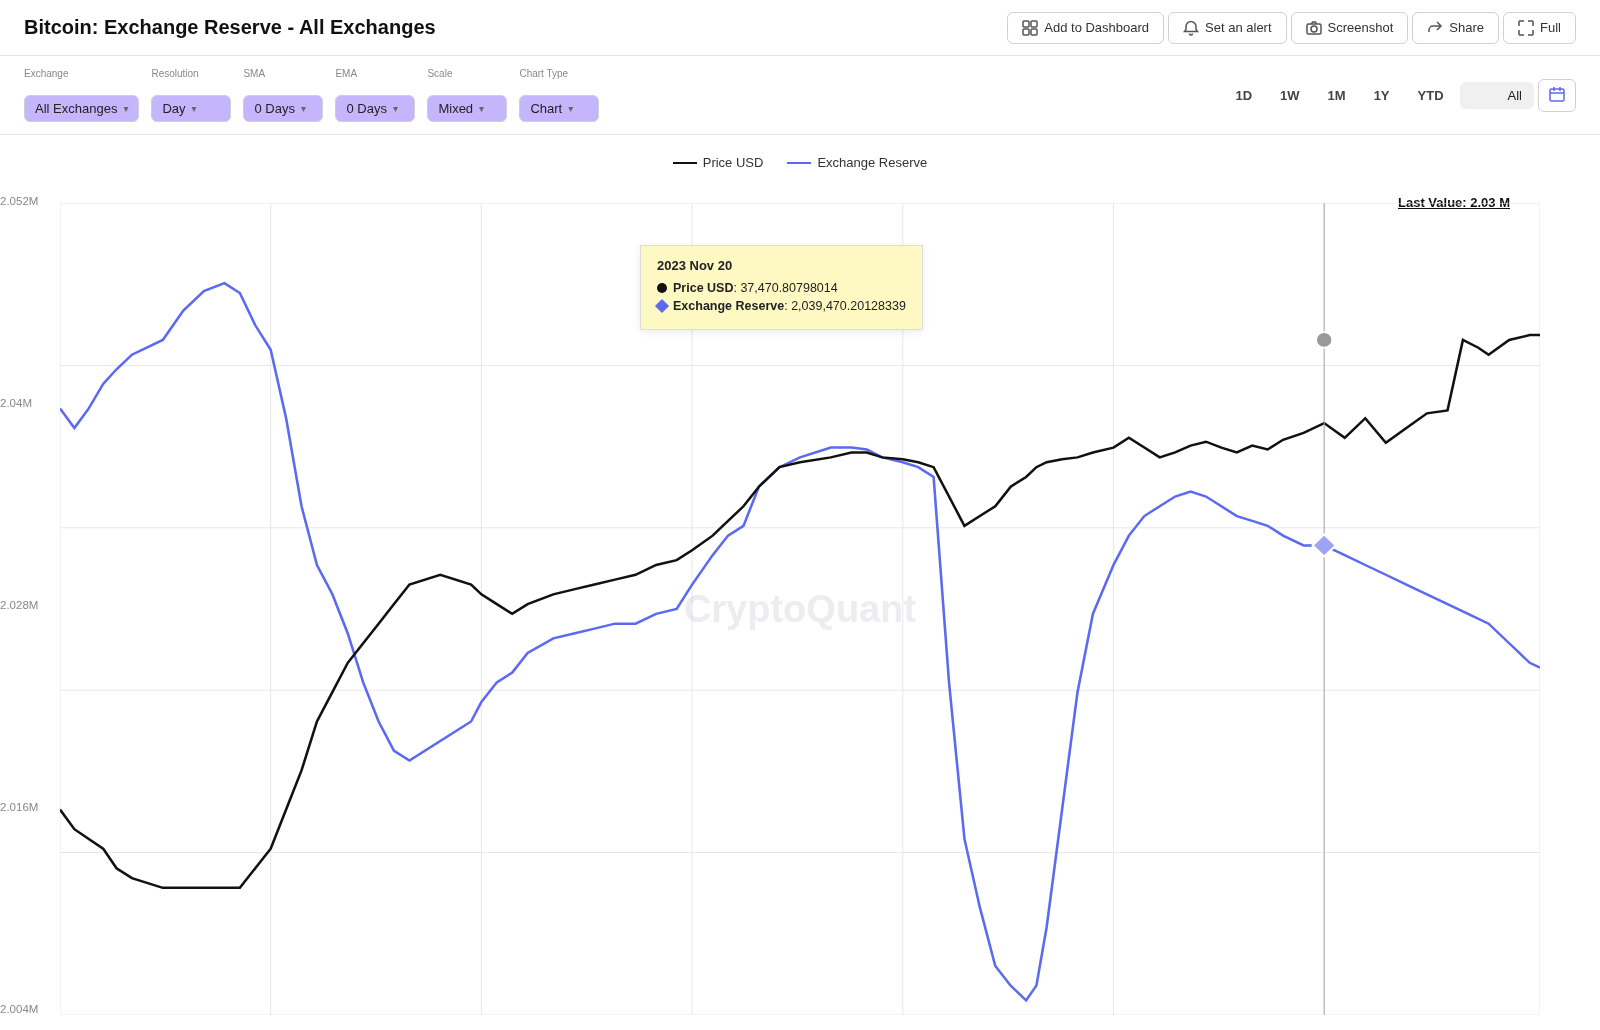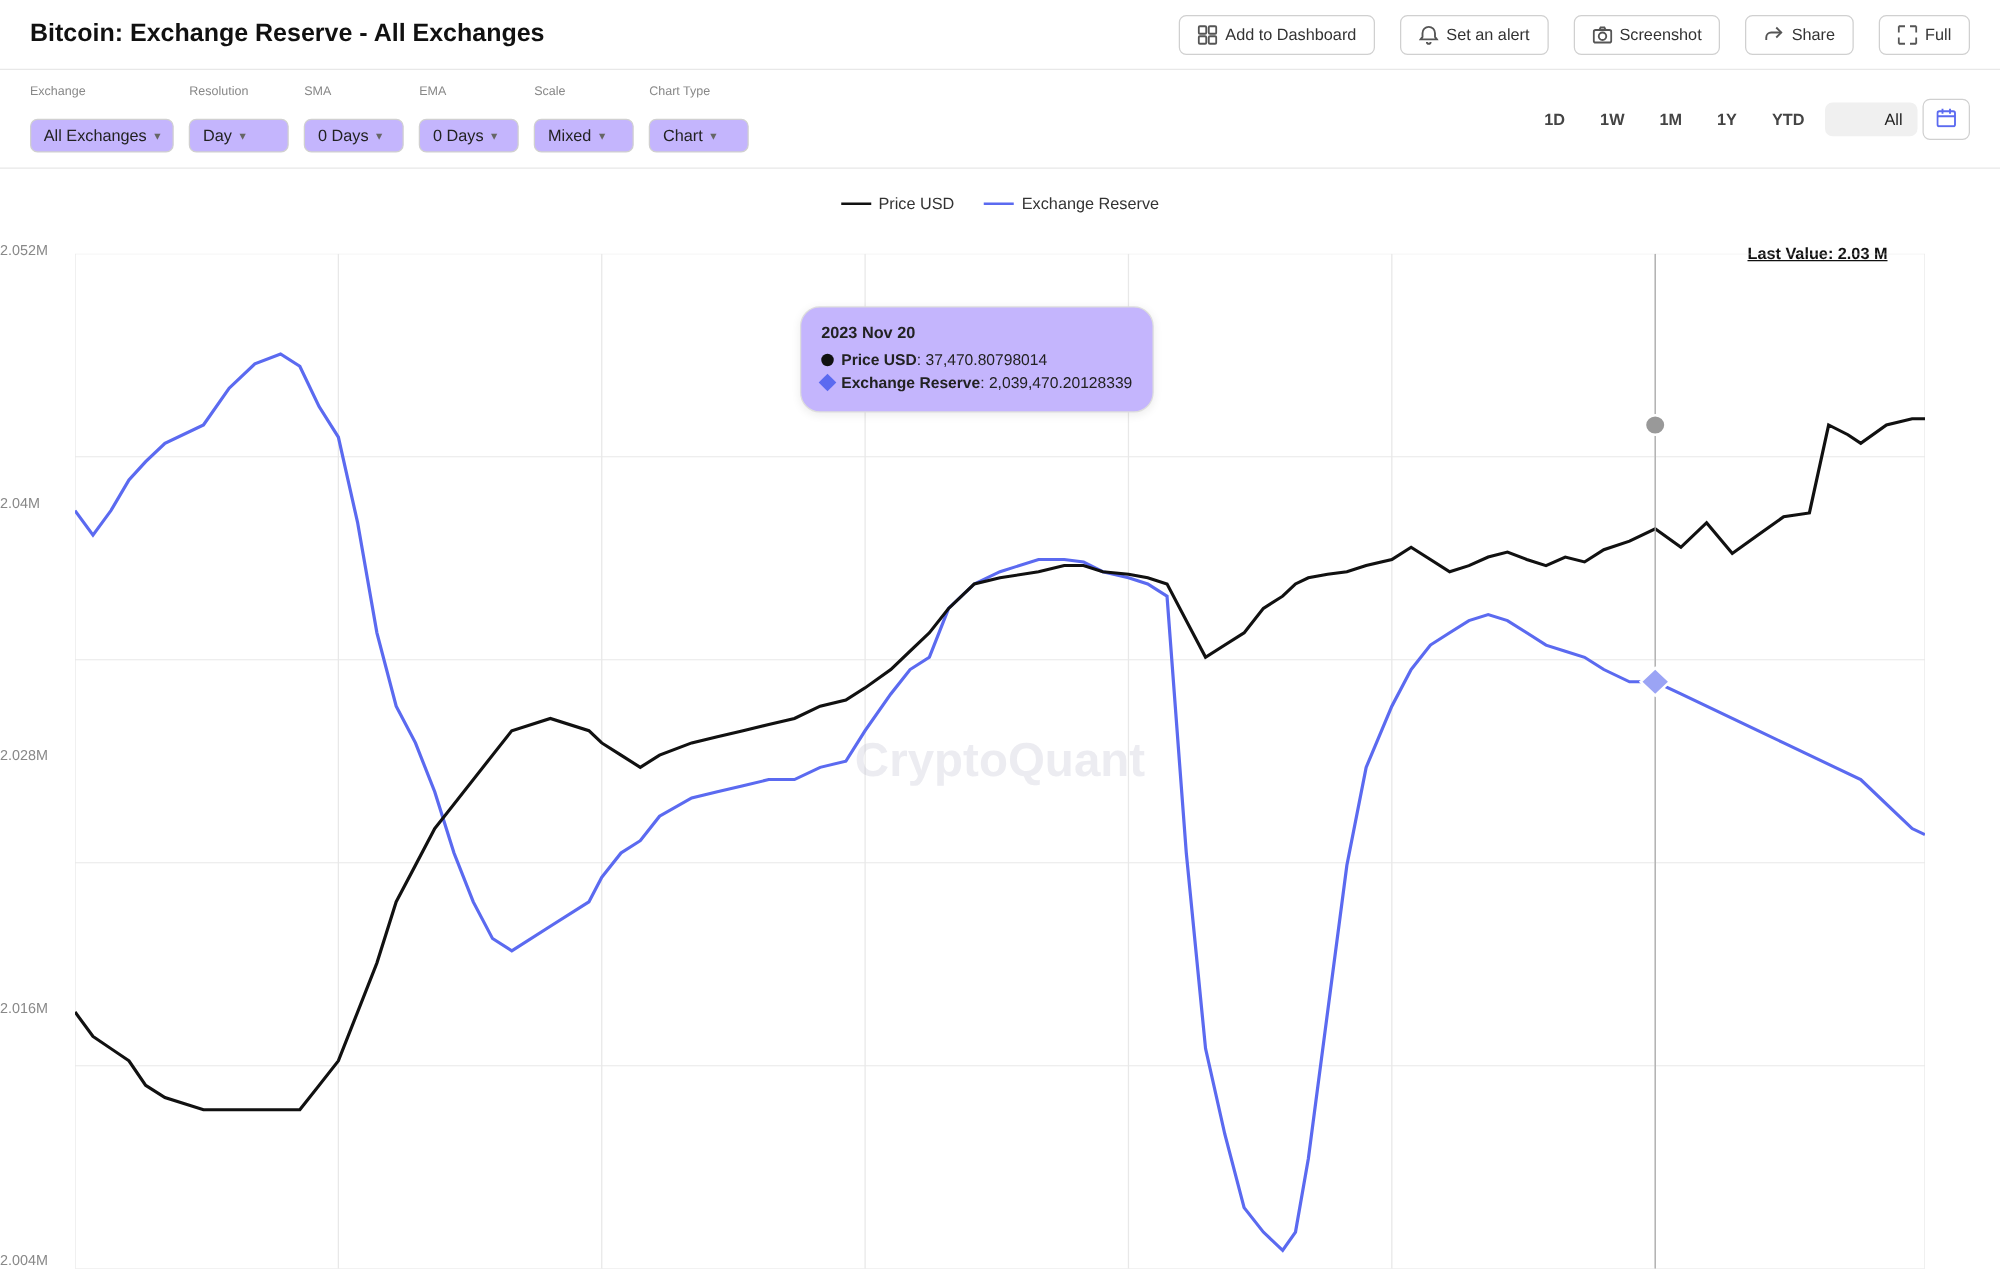--- a/index.html
+++ b/index.html
@@ -35,21 +35,20 @@
       display: flex;
       align-items: center;
       gap: 6px;
       padding: 7px 14px;
       border: 1px solid #d0d0d0;
       border-radius: 6px;
       background: #fff;
       font-size: 13px;
       color: #333;
       cursor: pointer;
-      margin-left: 16px;
     }
     .header-btn svg { flex-shrink: 0; }
 
     
     .controls-bar {
       display: flex;
       align-items: center;
       justify-content: space-between;
       padding: 12px 24px;
       border-bottom: 1px solid #e8e8e8;
@@ -155,23 +154,23 @@
       font-weight: 600;
       color: #111;
       text-decoration: underline;
     }
 
     
     .tooltip {
       position: absolute;
       top: 110px;
       left: 870px;
-      background: #c4b5fd;
+      background: #fef9c3;
       border: 1px solid #ddd;
-      border-radius: 16px;
+      border-radius: 0;
       padding: 12px 16px;
       font-size: 12.5px;
       box-shadow: 0 2px 8px rgba(0,0,0,0.08);
       min-width: 240px;
       z-index: 10;
     }
     .tooltip-date {
       font-weight: 700;
       margin-bottom: 8px;
       font-size: 13px;

